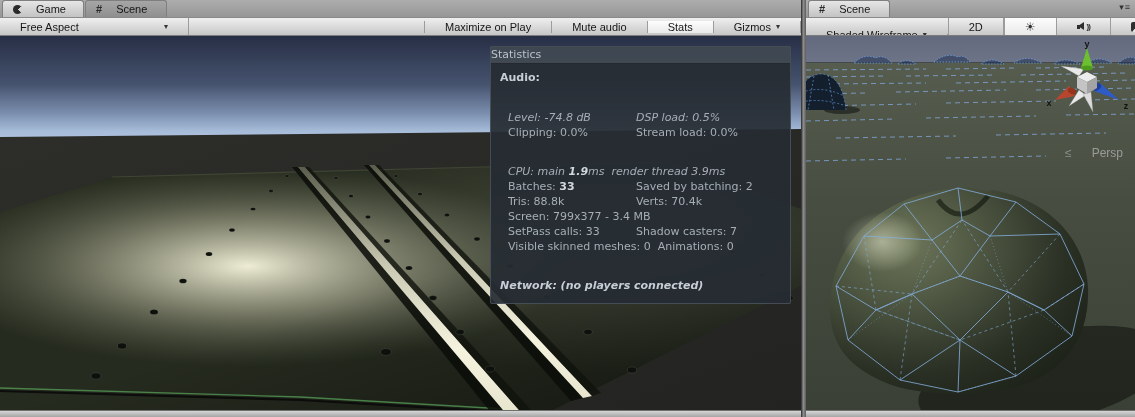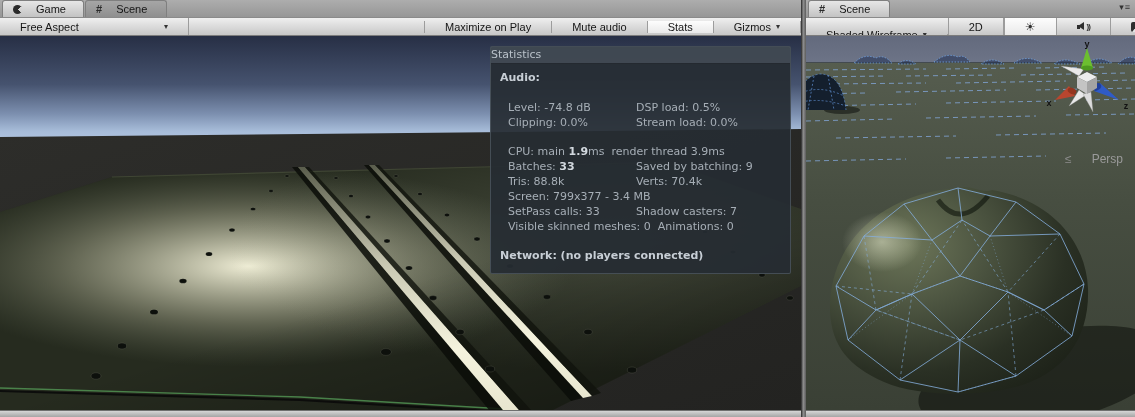--- a/index.html
+++ b/index.html
@@ -62,26 +62,26 @@
     border:1px solid rgba(95,105,115,0.55);border-radius:2px;color:#a6aeb6;
     font-family:"DejaVu Sans",sans-serif;font-size:11px;z-index:6;}
   .stats-header{height:16px;line-height:16px;text-align:left;background:rgba(96,106,118,0.45);
     border-bottom:1px solid rgba(18,22,26,0.6);color:#b9c1c9;font-size:11px;}
   .stats-body{padding:6px 8px 9px 8px;}
   .srow{display:flex;padding-left:9px;line-height:15px;}
   .srow span{white-space:pre;}
   .srow .l{width:128px;flex:none;}
   .sheading{font-weight:bold;color:#c7ced5;padding-left:1px;line-height:16px;}
   .sheading.l{width:136px;padding-left:1px;}
-  .mt{margin-top:14px;}
+  .mt{margin-top:24px;font-style:italic;}
   .sb{font-weight:bold;color:#d2d8de;}
   .fpsrow{display:flex;line-height:16px;margin-top:6px;}
 
   
-  .persp{position:absolute;right:12px;top:116px;color:#9a9a9a;font-size:12px;display:flex;gap:20px;align-items:center;}
+  .persp{position:absolute;right:12px;top:110px;color:#9a9a9a;font-size:12px;display:flex;gap:20px;align-items:center;}
   .persp-lt::before{content:'≤';font-size:12px;color:#8d8d8d;}
   .gizmo-svg{position:absolute;right:2px;top:6px;}
 </style>
 </head>
 <body>
 
 <div class="window">
 
   <div class="panel game">
     <div class="tabstrip">
@@ -219,21 +219,21 @@
             <span class="l">Clipping: 0.0%</span>
             <span>Stream load: 0.0%</span>
           </div>
           <div class="srow mt">
             <span>CPU: main </span>
               <span class="sb">1.9</span>
               <span>ms  render thread 3.9ms</span>
           </div>
           <div class="srow">
             <span class="l"><span>Batches: </span><span class="sb">33</span></span>
-            <span>Saved by batching: 9</span>
+            <span>Saved by batching: 2</span>
           </div>
           <div class="srow">
             <span class="l">Tris: 88.8k</span>
             <span>Verts: 70.4k</span>
           </div>
           <div class="srow">
             <span>Screen: 799x377 - 3.4 MB</span>
           </div>
           <div class="srow">
             <span class="l">SetPass calls: 33</span>

